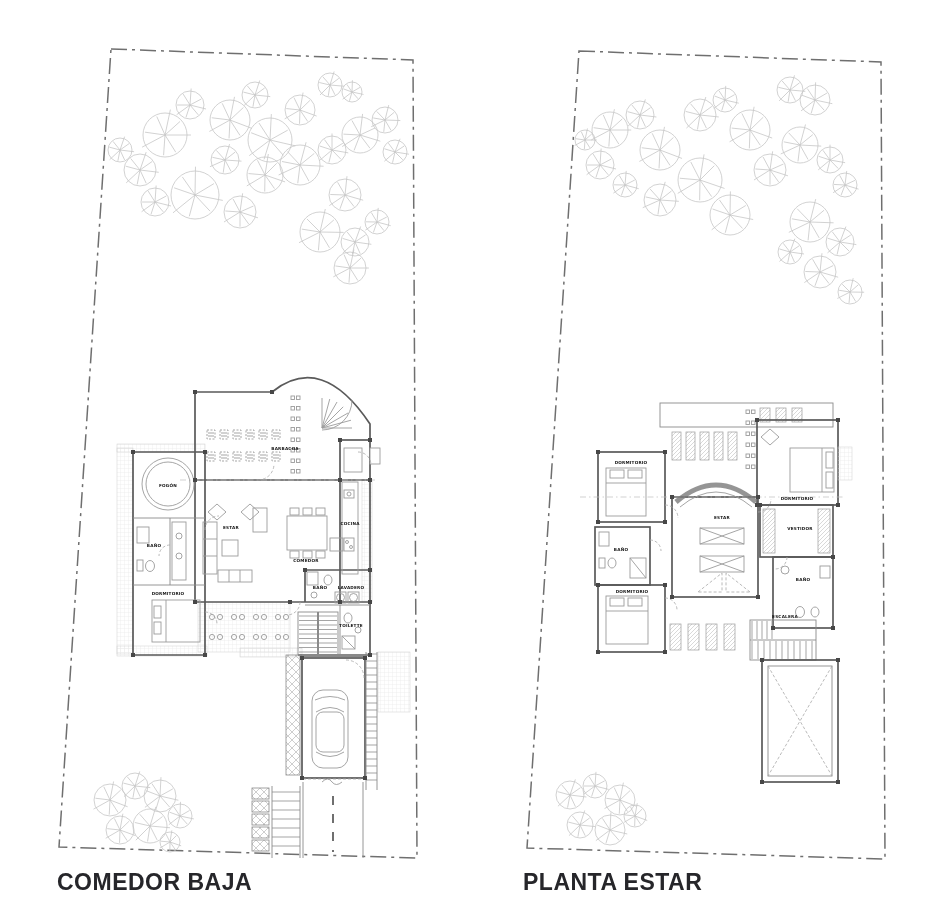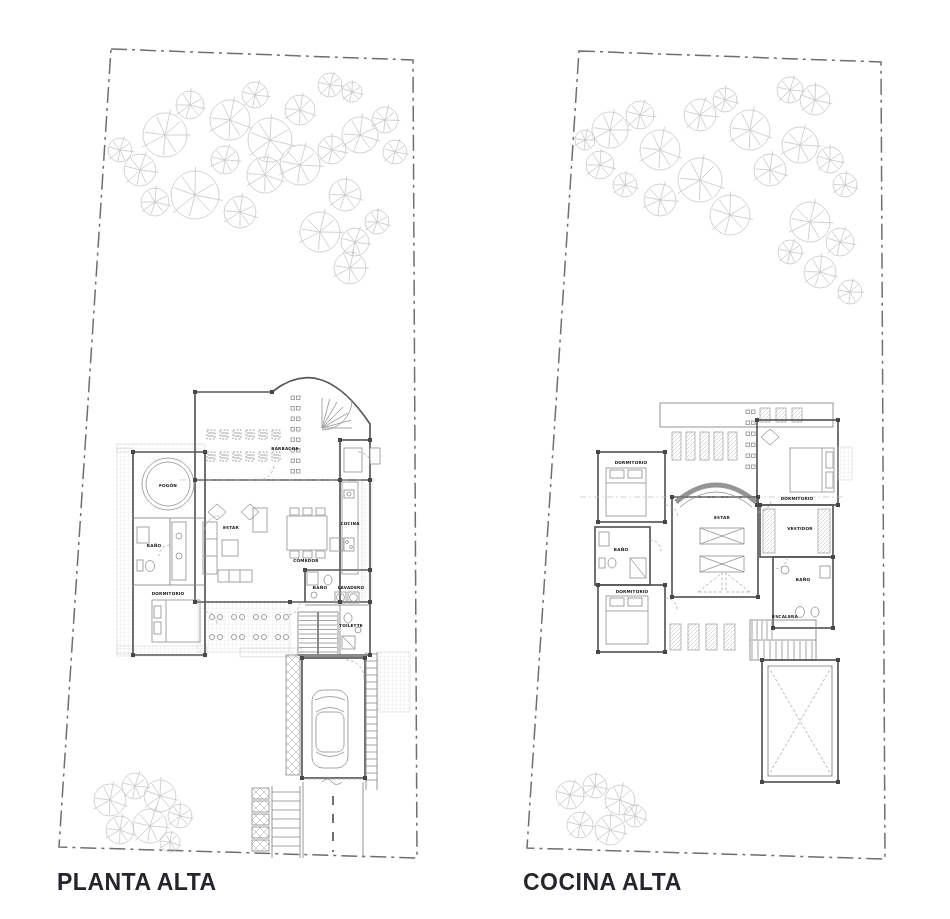--- a/index.html
+++ b/index.html
@@ -1066,16 +1066,16 @@
           <rect x="771" y="626" width="4" height="4" class="col"></rect>
           <rect x="831" y="626" width="4" height="4" class="col"></rect>
           <rect x="760" y="658" width="4" height="4" class="col"></rect>
           <rect x="836" y="658" width="4" height="4" class="col"></rect>
           <rect x="760" y="780" width="4" height="4" class="col"></rect>
           <rect x="836" y="780" width="4" height="4" class="col"></rect>
         </g>
   </g>
 </svg>
 
-<div class="caption" style="left:57px;top:869px">PLANTA ALTA</div>
-<div class="caption" style="left:523px;top:869px">COCINA ALTA</div>
+<div class="caption" style="left:57px;top:869px">COMEDOR BAJA</div>
+<div class="caption" style="left:523px;top:869px">PLANTA ESTAR</div>
 
 </div>
 
 </body></html>

